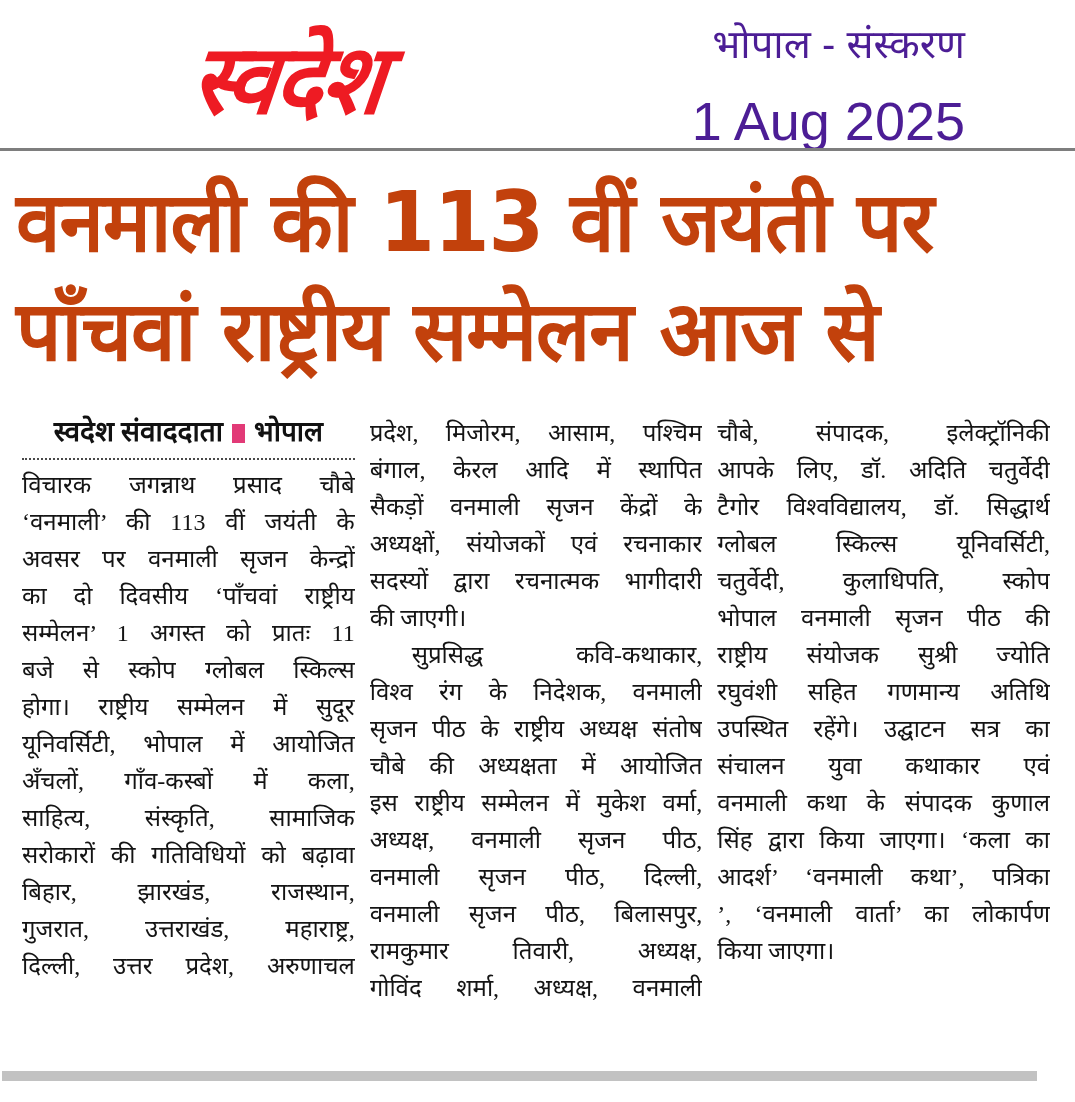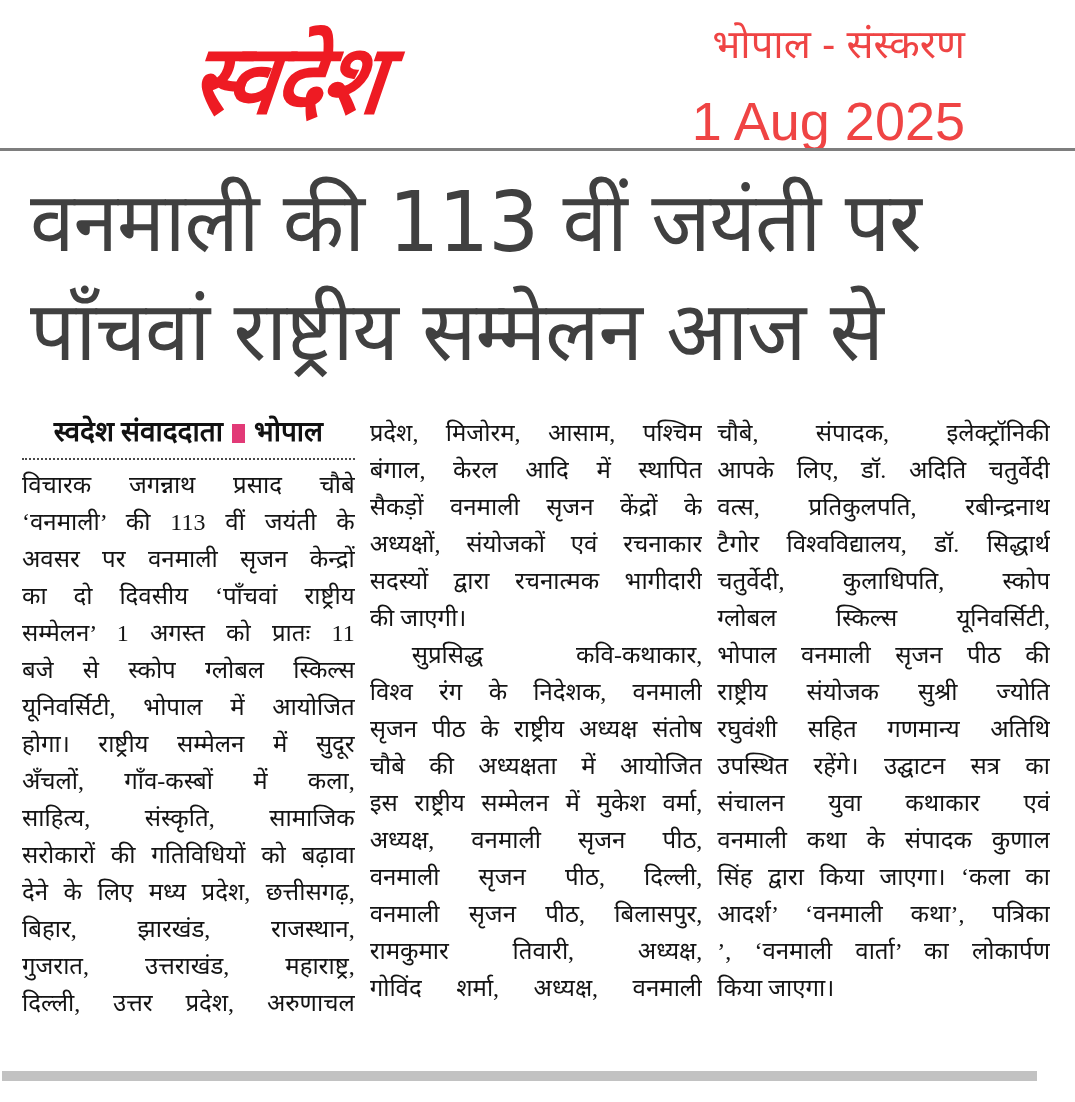--- a/index.html
+++ b/index.html
@@ -31,43 +31,43 @@
     transform: skewX(-6deg) scaleY(1.05);
     white-space: nowrap;
     letter-spacing: -2px;
   }
   .edition-block {
     position: absolute;
     top: 22px;
     right: 110px;
     text-align: right;
     font-family: "Liberation Sans", sans-serif;
-    color: #ef4444;
+    color: #4c1d95;
   }
   .edition-line { font-size: 40px; line-height: 44px; }
   .date-line { font-size: 54px; line-height: 44px; margin-top: 33px; }
 
   .rule-top {
     position: absolute;
     top: 148px;
     left: 0;
     width: 1075px;
     height: 3px;
     background: var(--rule-gray, #7e7e7e);
   }
 
   
   .headline {
     position: absolute;
     top: 166px;
-    left: 30px;
+    left: 16px;
     width: 1026px;
-    color: #404040;
+    color: #c2410c;
     font-family: "DejaVu Sans", sans-serif;
-    font-weight: 400;
+    font-weight: 700;
   }
   .hl {
     font-size: 80px;
     line-height: 109px;
     letter-spacing: -1px;
     text-align: justify;
     text-align-last: justify;
     transform: scaleY(1.04);
     transform-origin: top left;
     white-space: nowrap;
@@ -151,26 +151,25 @@
       <div class="byline">
         <span>स्वदेश संवाददाता</span><span class="sq"></span><span>भोपाल</span>
       </div>
       <div class="lines">
           <div class="bline">विचारक जगन्नाथ प्रसाद चौबे</div>
           <div class="bline">‘वनमाली’ की 113 वीं जयंती के</div>
           <div class="bline">अवसर पर वनमाली सृजन केन्द्रों</div>
           <div class="bline">का दो दिवसीय ‘पाँचवां राष्ट्रीय</div>
           <div class="bline">सम्मेलन’ 1 अगस्त को प्रातः 11</div>
           <div class="bline">बजे से स्कोप ग्लोबल स्किल्स</div>
+          <div class="bline">होगा। राष्ट्रीय सम्मेलन में सुदूर</div>
           <div class="bline">यूनिवर्सिटी, भोपाल में आयोजित</div>
-          <div class="bline">होगा। राष्ट्रीय सम्मेलन में सुदूर</div>
           <div class="bline">अँचलों, गाँव-कस्बों में कला,</div>
           <div class="bline">साहित्य, संस्कृति, सामाजिक</div>
           <div class="bline">सरोकारों की गतिविधियों को बढ़ावा</div>
-          <div class="bline">देने के लिए मध्य प्रदेश, छत्तीसगढ़,</div>
           <div class="bline">बिहार, झारखंड, राजस्थान,</div>
           <div class="bline">गुजरात, उत्तराखंड, महाराष्ट्र,</div>
           <div class="bline">दिल्ली, उत्तर प्रदेश, अरुणाचल</div>
         </div>
     </div>
 
     <div class="col">
       <div class="lines">
           <div class="bline">प्रदेश, मिजोरम, आसाम, पश्चिम</div>
           <div class="bline">बंगाल, केरल आदि में स्थापित</div>
@@ -188,24 +187,23 @@
           <div class="bline">वनमाली सृजन पीठ, बिलासपुर,</div>
           <div class="bline">रामकुमार तिवारी, अध्यक्ष,</div>
           <div class="bline">गोविंद शर्मा, अध्यक्ष, वनमाली</div>
         </div>
     </div>
 
     <div class="col">
       <div class="lines">
           <div class="bline">चौबे, संपादक, इलेक्ट्रॉनिकी</div>
           <div class="bline">आपके लिए, डॉ. अदिति चतुर्वेदी</div>
-          <div class="bline">वत्स, प्रतिकुलपति, रबीन्द्रनाथ</div>
           <div class="bline">टैगोर विश्वविद्यालय, डॉ. सिद्धार्थ</div>
+          <div class="bline">ग्लोबल स्किल्स यूनिवर्सिटी,</div>
           <div class="bline">चतुर्वेदी, कुलाधिपति, स्कोप</div>
-          <div class="bline">ग्लोबल स्किल्स यूनिवर्सिटी,</div>
           <div class="bline">भोपाल वनमाली सृजन पीठ की</div>
           <div class="bline">राष्ट्रीय संयोजक सुश्री ज्योति</div>
           <div class="bline">रघुवंशी सहित गणमान्य अतिथि</div>
           <div class="bline">उपस्थित रहेंगे। उद्घाटन सत्र का</div>
           <div class="bline">संचालन युवा कथाकार एवं</div>
           <div class="bline">वनमाली कथा के संपादक कुणाल</div>
           <div class="bline">सिंह द्वारा किया जाएगा। ‘कला का</div>
           <div class="bline">आदर्श’ ‘वनमाली कथा’, पत्रिका</div>
           <div class="bline">’, ‘वनमाली वार्ता’ का लोकार्पण</div>
           <div class="bline end">किया जाएगा।</div>

